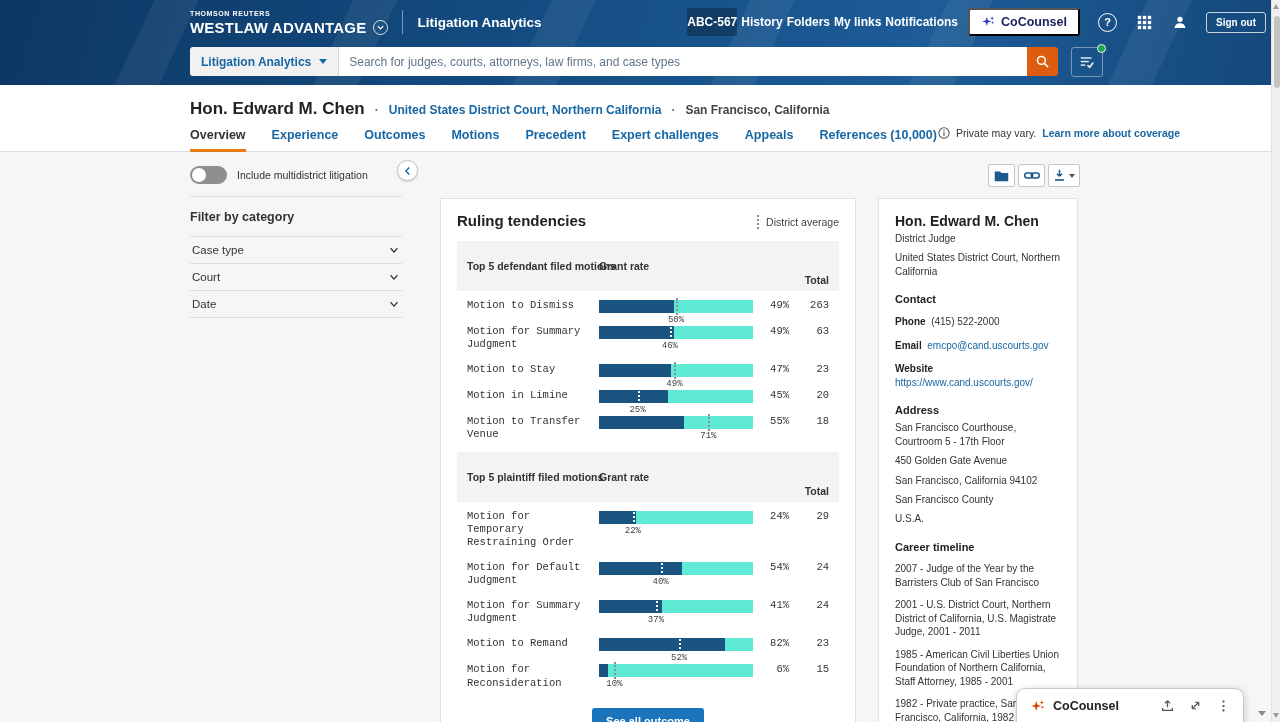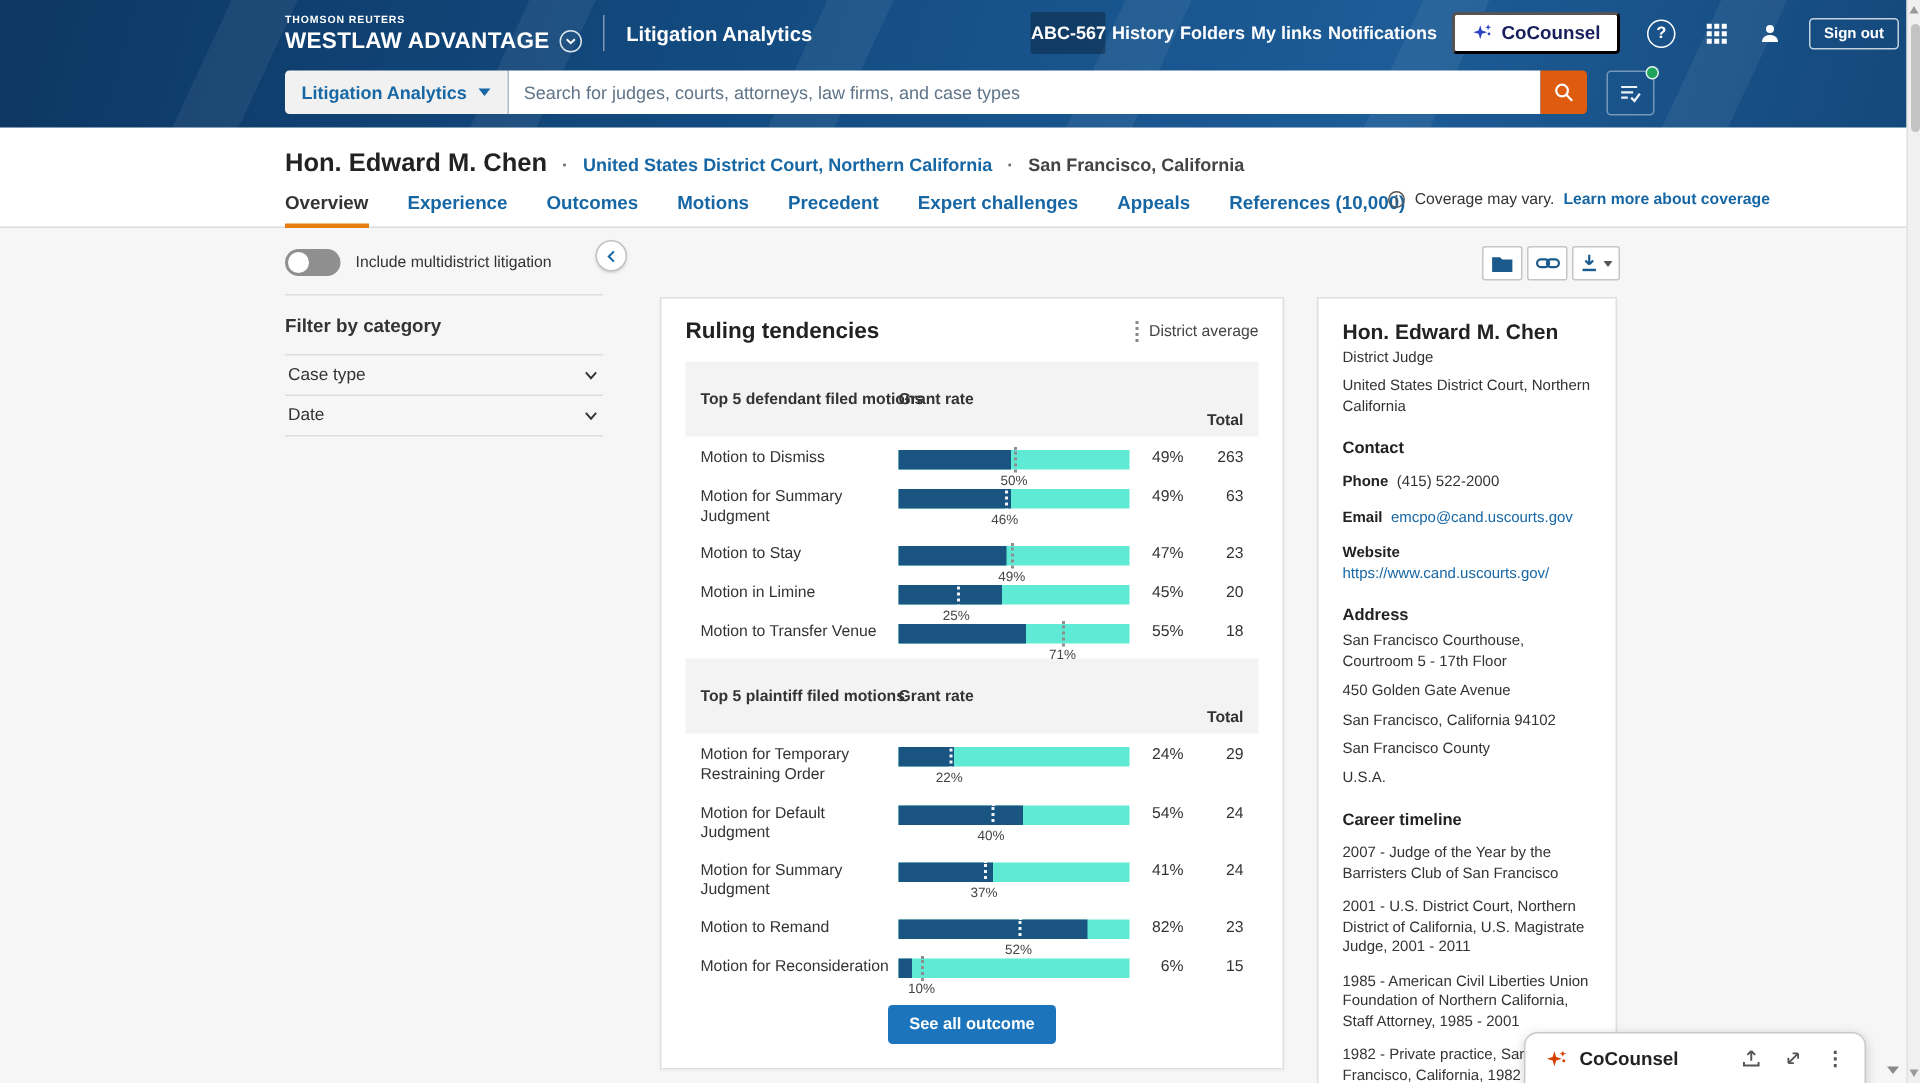--- a/index.html
+++ b/index.html
@@ -79,33 +79,33 @@
   
   .doc-toolbar { position:absolute; right:200px; top:12px; display:flex; gap:3px; }
   .tool-btn { min-width:27px; height:23px; background:#fff; border:1px solid #c6c6c6; border-radius:2px;
     display:flex; align-items:center; justify-content:center; gap:3px; padding:0 4px; cursor:pointer; }
   .caret-down-sm { width:0; height:0; border-left:3.5px solid transparent; border-right:3.5px solid transparent; border-top:4px solid #555; }
 
   
   .main-col { position:absolute; left:440px; top:46px; width:416px; }
   .card { background:#fff; border:1px solid #e0e0e0; box-shadow:0 1px 2px rgba(0,0,0,.05); }
   .card-pad { padding:13px 16px 14px; }
-  .card-head { display:flex; align-items:center; margin-bottom:12px; }
+  .card-head { display:flex; align-items:flex-end; margin-bottom:12px; }
   .card-title { font-size:15px; font-weight:bold; color:#222; }
   .legend { margin-left:auto; display:flex; align-items:center; gap:7px; }
   .legend-dash { width:0; height:14px; border-left:2px dotted #8a8a8a; }
   .legend-text { font-size:10.5px; color:#444; }
 
   .sec-head { display:flex; align-items:center; background:#f3f3f3; padding:5px 10px; margin-bottom:6px; }
   .sec-head .h1c { width:132px; font-size:10.5px; font-weight:bold; color:#333; white-space:nowrap; }
   .sec-head .h2c { flex:1; font-size:10.5px; font-weight:bold; color:#333; }
   .sec-head .h3c { width:36px; font-size:10.5px; font-weight:bold; color:#333; text-align:right; }
   .sec-head .h4c { width:40px; font-size:10.5px; font-weight:bold; color:#333; text-align:right;margin-top:28px; }
 
-  .m-row { display:flex; align-items:flex-start; padding:2px 10px 10px; }
+  .m-row { display:flex; align-items:flex-start; padding:2px 10px 10px;font-family:Liberation Mono, monospace; }
   .m-label { width:132px; font-size:10.5px; color:#333; line-height:1.25; padding-right:6px; }
   .barwrap { flex:1; position:relative; height:13px; background:#5eead4; margin-top:1px; }
   .barfill { position:absolute; left:0; top:0; bottom:0; background:#1a5480; }
   .marker { position:absolute; top:-2px; height:17px; width:0; border-left:2px dotted #8f8f8f; }
   .marker.on-bar { border-left-color:rgba(255,255,255,.95); }
   .marker-label { position:absolute; top:15px; transform:translateX(-50%); font-size:9px; color:#444; white-space:nowrap; }
   .m-rate { width:36px; font-size:10.5px; color:#333; text-align:right; }
   .m-total { width:40px; font-size:10.5px; color:#333; text-align:right; }
 
   .seeall-wrap { display:flex; justify-content:center; padding:8px 0 2px; }
@@ -262,39 +262,47 @@
         <span class="tab">References (10,000)</span>
       </nav>
     <div class="coverage">
       <span>
         <svg width="12" height="12" viewBox="0 0 14 14">
             <circle cx="7" cy="7" r="6" fill="none" stroke="#555" stroke-width="1.2"></circle>
             <rect x="6.3" y="6" width="1.4" height="4.4" fill="#555"></rect>
             <rect x="6.3" y="3.4" width="1.4" height="1.5" fill="#555"></rect>
           </svg>
       </span>
-      <span class="coverage-text">Coverage may vary.</span>
+      <span class="coverage-text">Private may vary.</span>
       <span class="coverage-link">Learn more about coverage</span>
     </div>
   </section>
 
   <div class="content">
 
     <aside class="sidebar">
       <div class="toggle-row">
         <span class="toggle">
             <span class="toggle-knob"></span>
           </span>
         <span class="toggle-label">Include multidistrict litigation</span>
       </div>
       <div class="filter-heading">Filter by category</div>
       <div>
 
       <div class="filter-item">
             <span class="filter-label">Case type</span>
+            <span>
+              <svg width="12" height="12" viewBox="0 0 14 14">
+                <polyline points="3,5 7,9.5 11,5" fill="none" stroke="#333" stroke-width="1.5"></polyline>
+              </svg>
+            </span>
+          </div>
+          <div class="filter-item">
+            <span class="filter-label">Court</span>
             <span>
               <svg width="12" height="12" viewBox="0 0 14 14">
                 <polyline points="3,5 7,9.5 11,5" fill="none" stroke="#333" stroke-width="1.5"></polyline>
               </svg>
             </span>
           </div>
           <div class="filter-item">
             <span class="filter-label">Date</span>
             <span>
               <svg width="12" height="12" viewBox="0 0 14 14">

